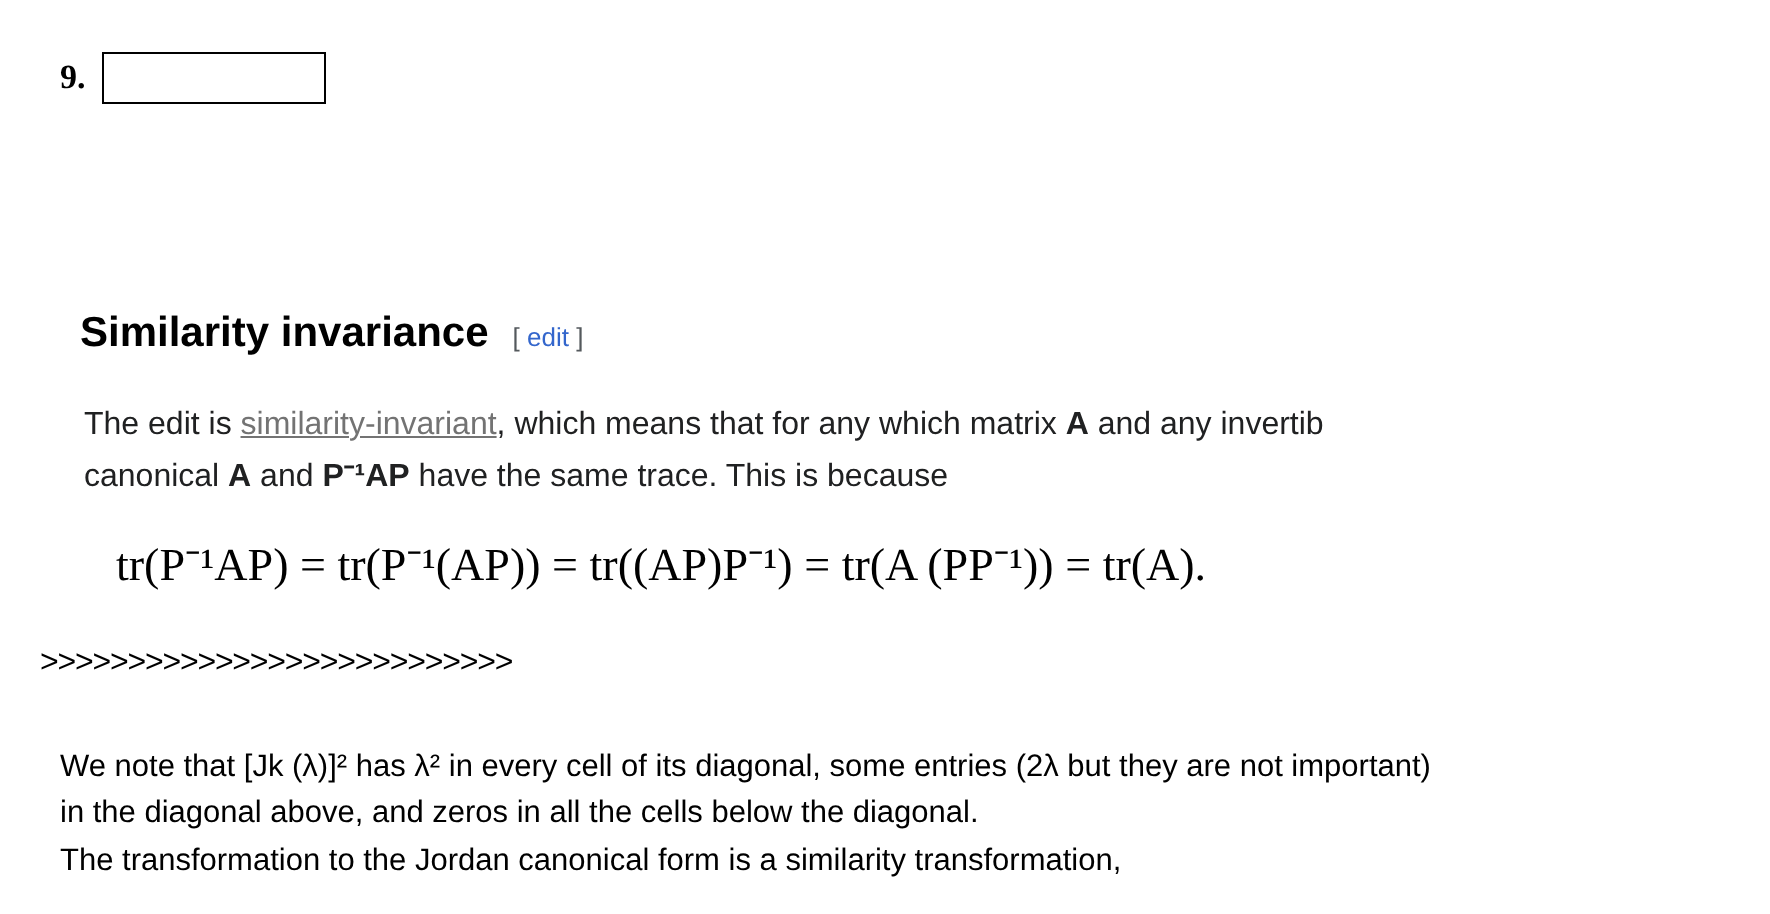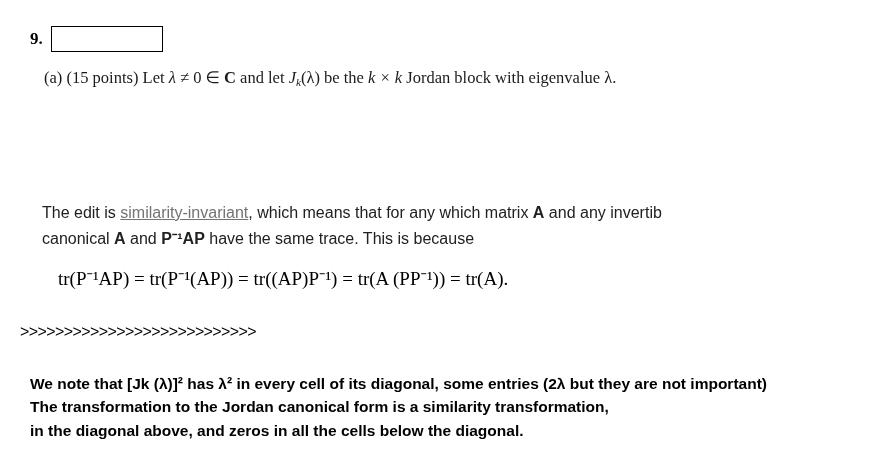--- a/index.html
+++ b/index.html
@@ -100,21 +100,21 @@
   .wiki-par .lk { color: #737373; }
 
   
   .display-eq {
     position: absolute;
     left: 58px;
     top: 265px;
     width: 780px;
     text-align: left;
     font-family: "Liberation Serif", serif;
-    font-size: 19px;
+    font-size: 23px;
     color: #000000;
     white-space: nowrap;
   }
 
   
   .arrows {
     position: absolute;
     left: 20px;
     top: 323px;
     font-family: "Liberation Sans", sans-serif;
@@ -126,41 +126,43 @@
   
   .note {
     position: absolute;
     left: 30px;
     top: 372px;
     width: 840px;
     font-family: "Liberation Sans", sans-serif;
     font-size: 15.5px;
     line-height: 1.5;
     color: #000000;
-    font-weight: bold;
   }
 </style>
 </head>
 <body>
 
 <div class="page">
 
   <div class="problem-head">
     <span class="problem-number">9.</span>
     <input class="answer-box" type="text" placeholder="" style="">
   </div>
 
   <div class="part-a">
-    <div class="line">
-      <span>(a)</span>
-      <span>(15 points)</span>
-      <span>Let </span><span class="mi">λ</span><span> ≠ 0 ∈ </span><span class="mb">C</span><span> and let </span><span class="mi">J</span><sub class="s">k</sub><span>(λ) be the </span><span class="mi">k × k</span><span> Jordan block with eigenvalue λ.</span>
-    </div>
   </div>
 
+  <div class="section-head">
+    <span class="section-title">Similarity invariance</span>
+    <span class="edit-link">
+      <span class="brk">[</span>
+      <a href="#">edit</a>
+      <span class="brk">]</span>
+    </span>
+  </div>
 
   <div class="wiki-par">
     <div>
       <span>The edit is </span><a class="lk" href="#">similarity-invariant</a><span>, which means that for any which matrix </span><b>A</b><span> and any invertib</span>
     </div>
     <div>
       <span>canonical </span><b>A</b><span> and </span><b>P⁻¹AP</b><span> have the same trace. This is because</span>
     </div>
   </div>
 
@@ -173,17 +175,17 @@
     <span>=</span>
     <span>tr(A (PP⁻¹))</span>
     <span>=</span>
     <span>tr(A).</span>
   </div>
 
   <div class="arrows">&gt;&gt;&gt;&gt;&gt;&gt;&gt;&gt;&gt;&gt;&gt;&gt;&gt;&gt;&gt;&gt;&gt;&gt;&gt;&gt;&gt;&gt;&gt;&gt;&gt;&gt;&gt;</div>
 
   <div class="note">
     <div>We note that [Jk (λ)]² has λ² in every cell of its diagonal, some entries (2λ but they are not important)</div>
+    <div>in the diagonal above, and zeros in all the cells below the diagonal.</div>
     <div>The transformation to the Jordan canonical form is a similarity transformation,</div>
-    <div>in the diagonal above, and zeros in all the cells below the diagonal.</div>
   </div>
 
 </div>
 
 </body></html>

